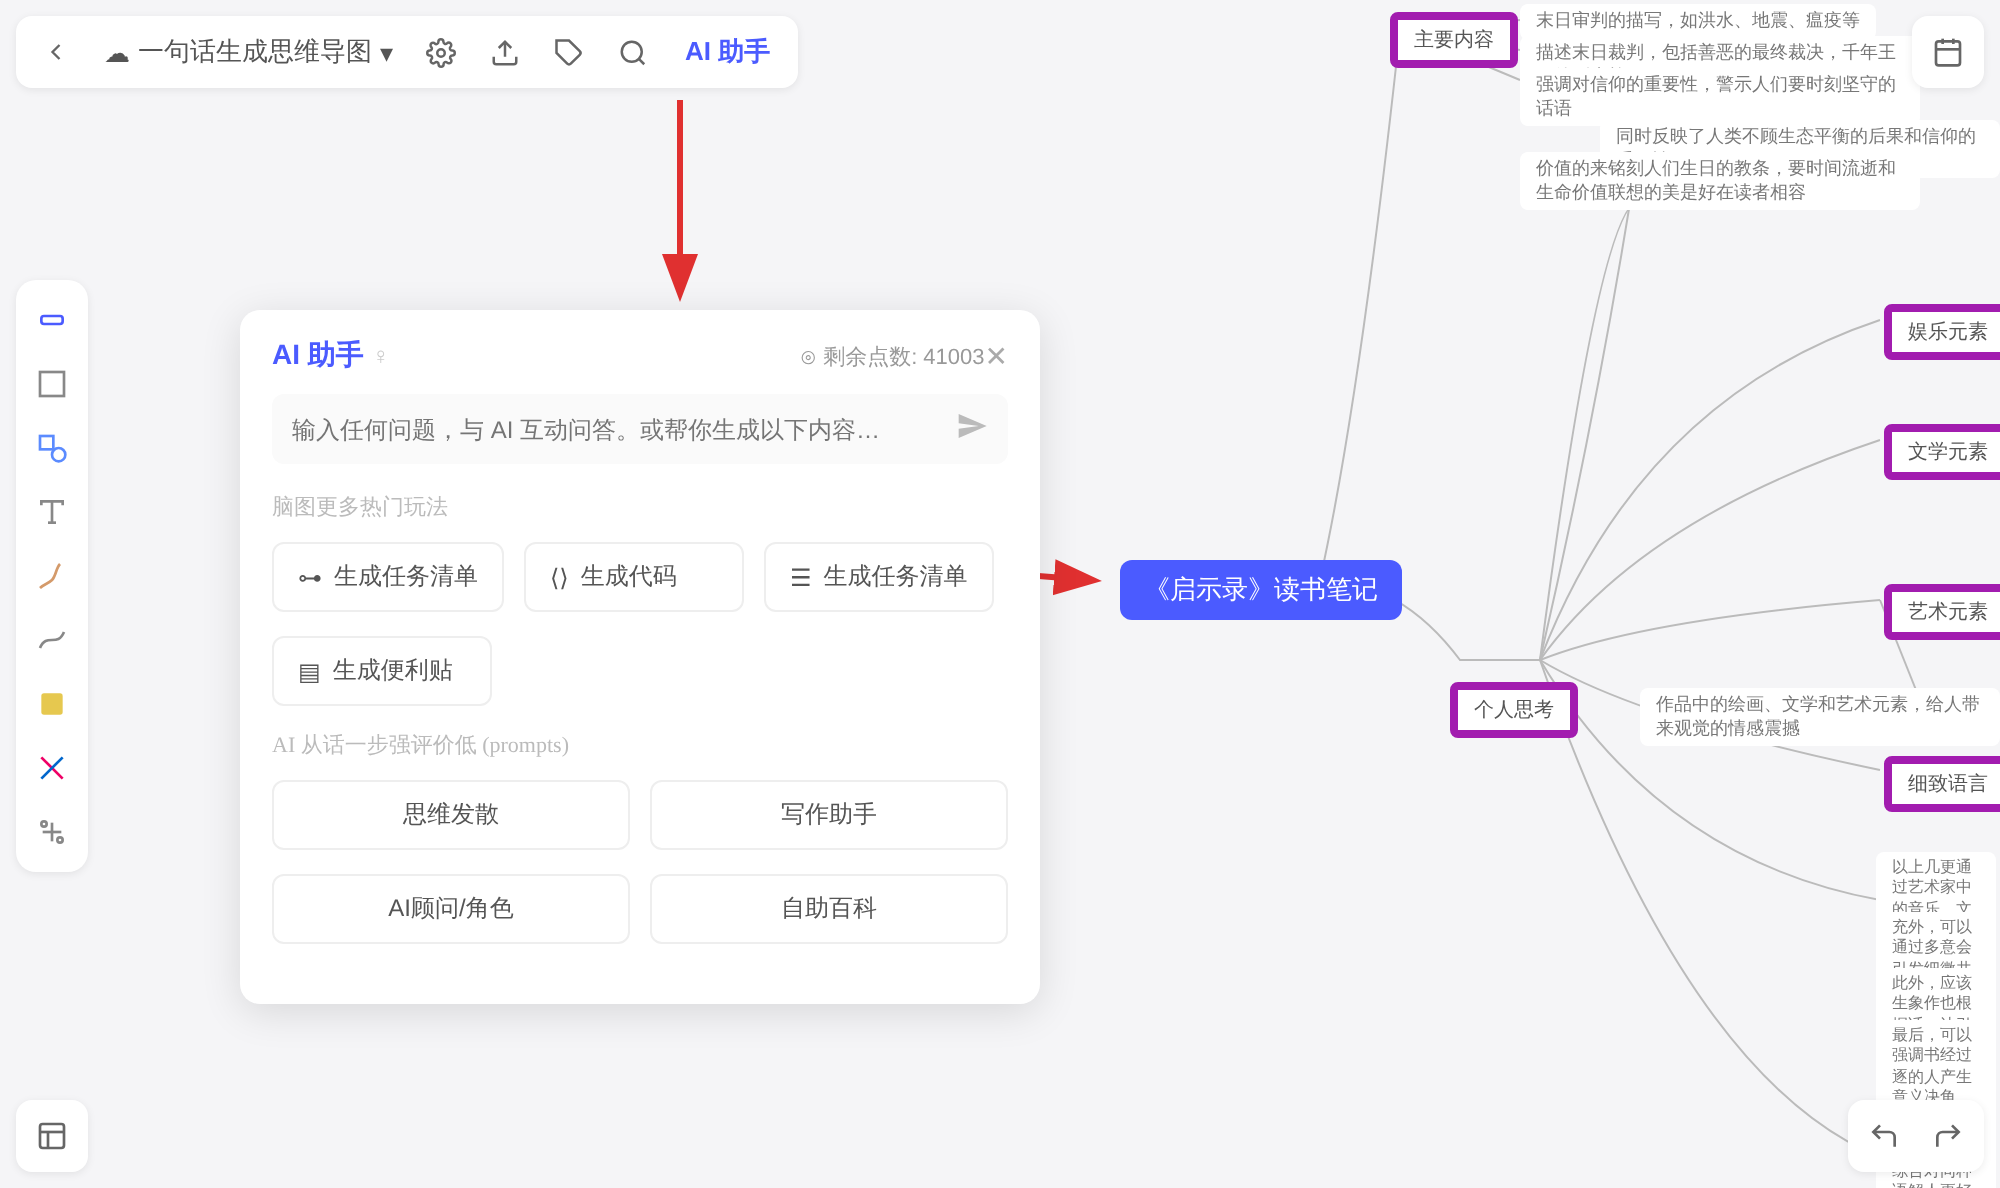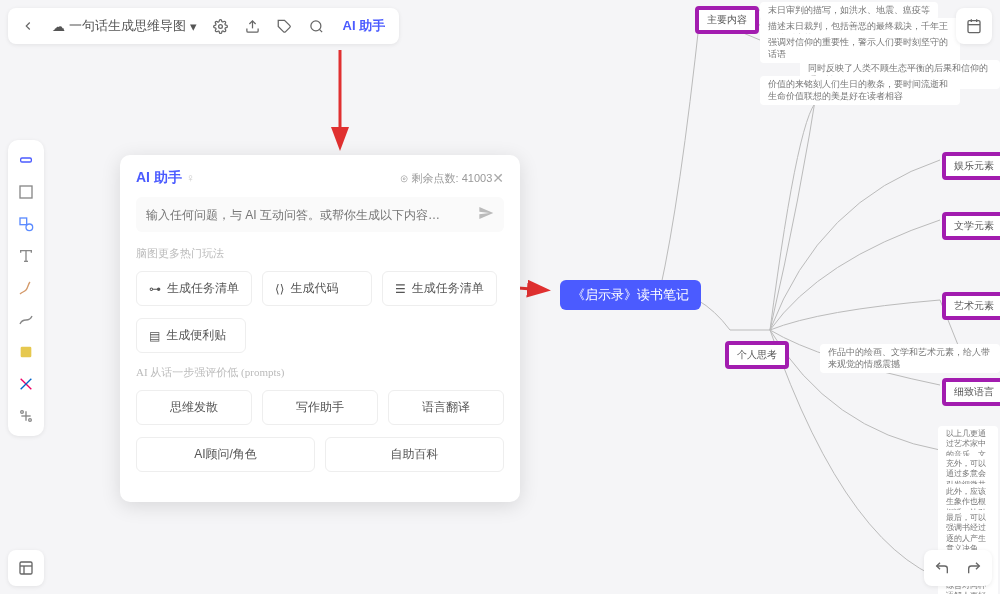--- a/index.html
+++ b/index.html
@@ -242,19 +242,18 @@
   <div class="chip-row">
     <div class="chip">
         <span>▤</span>
         <span>生成便利贴</span>
       </div>
   </div>
   <div class="ai-section-label">AI 从话一步强评价低 (prompts)</div>
   <div class="chip-row">
     <div class="chip2">思维发散</div>
     <div class="chip2">写作助手</div>
-    <div class="chip2">语言翻译</div>
   </div>
   <div class="chip-row">
     <div class="chip2">AI顾问/角色</div>
     <div class="chip2">自助百科</div>
   </div>
 </div>
 
 </body></html>

